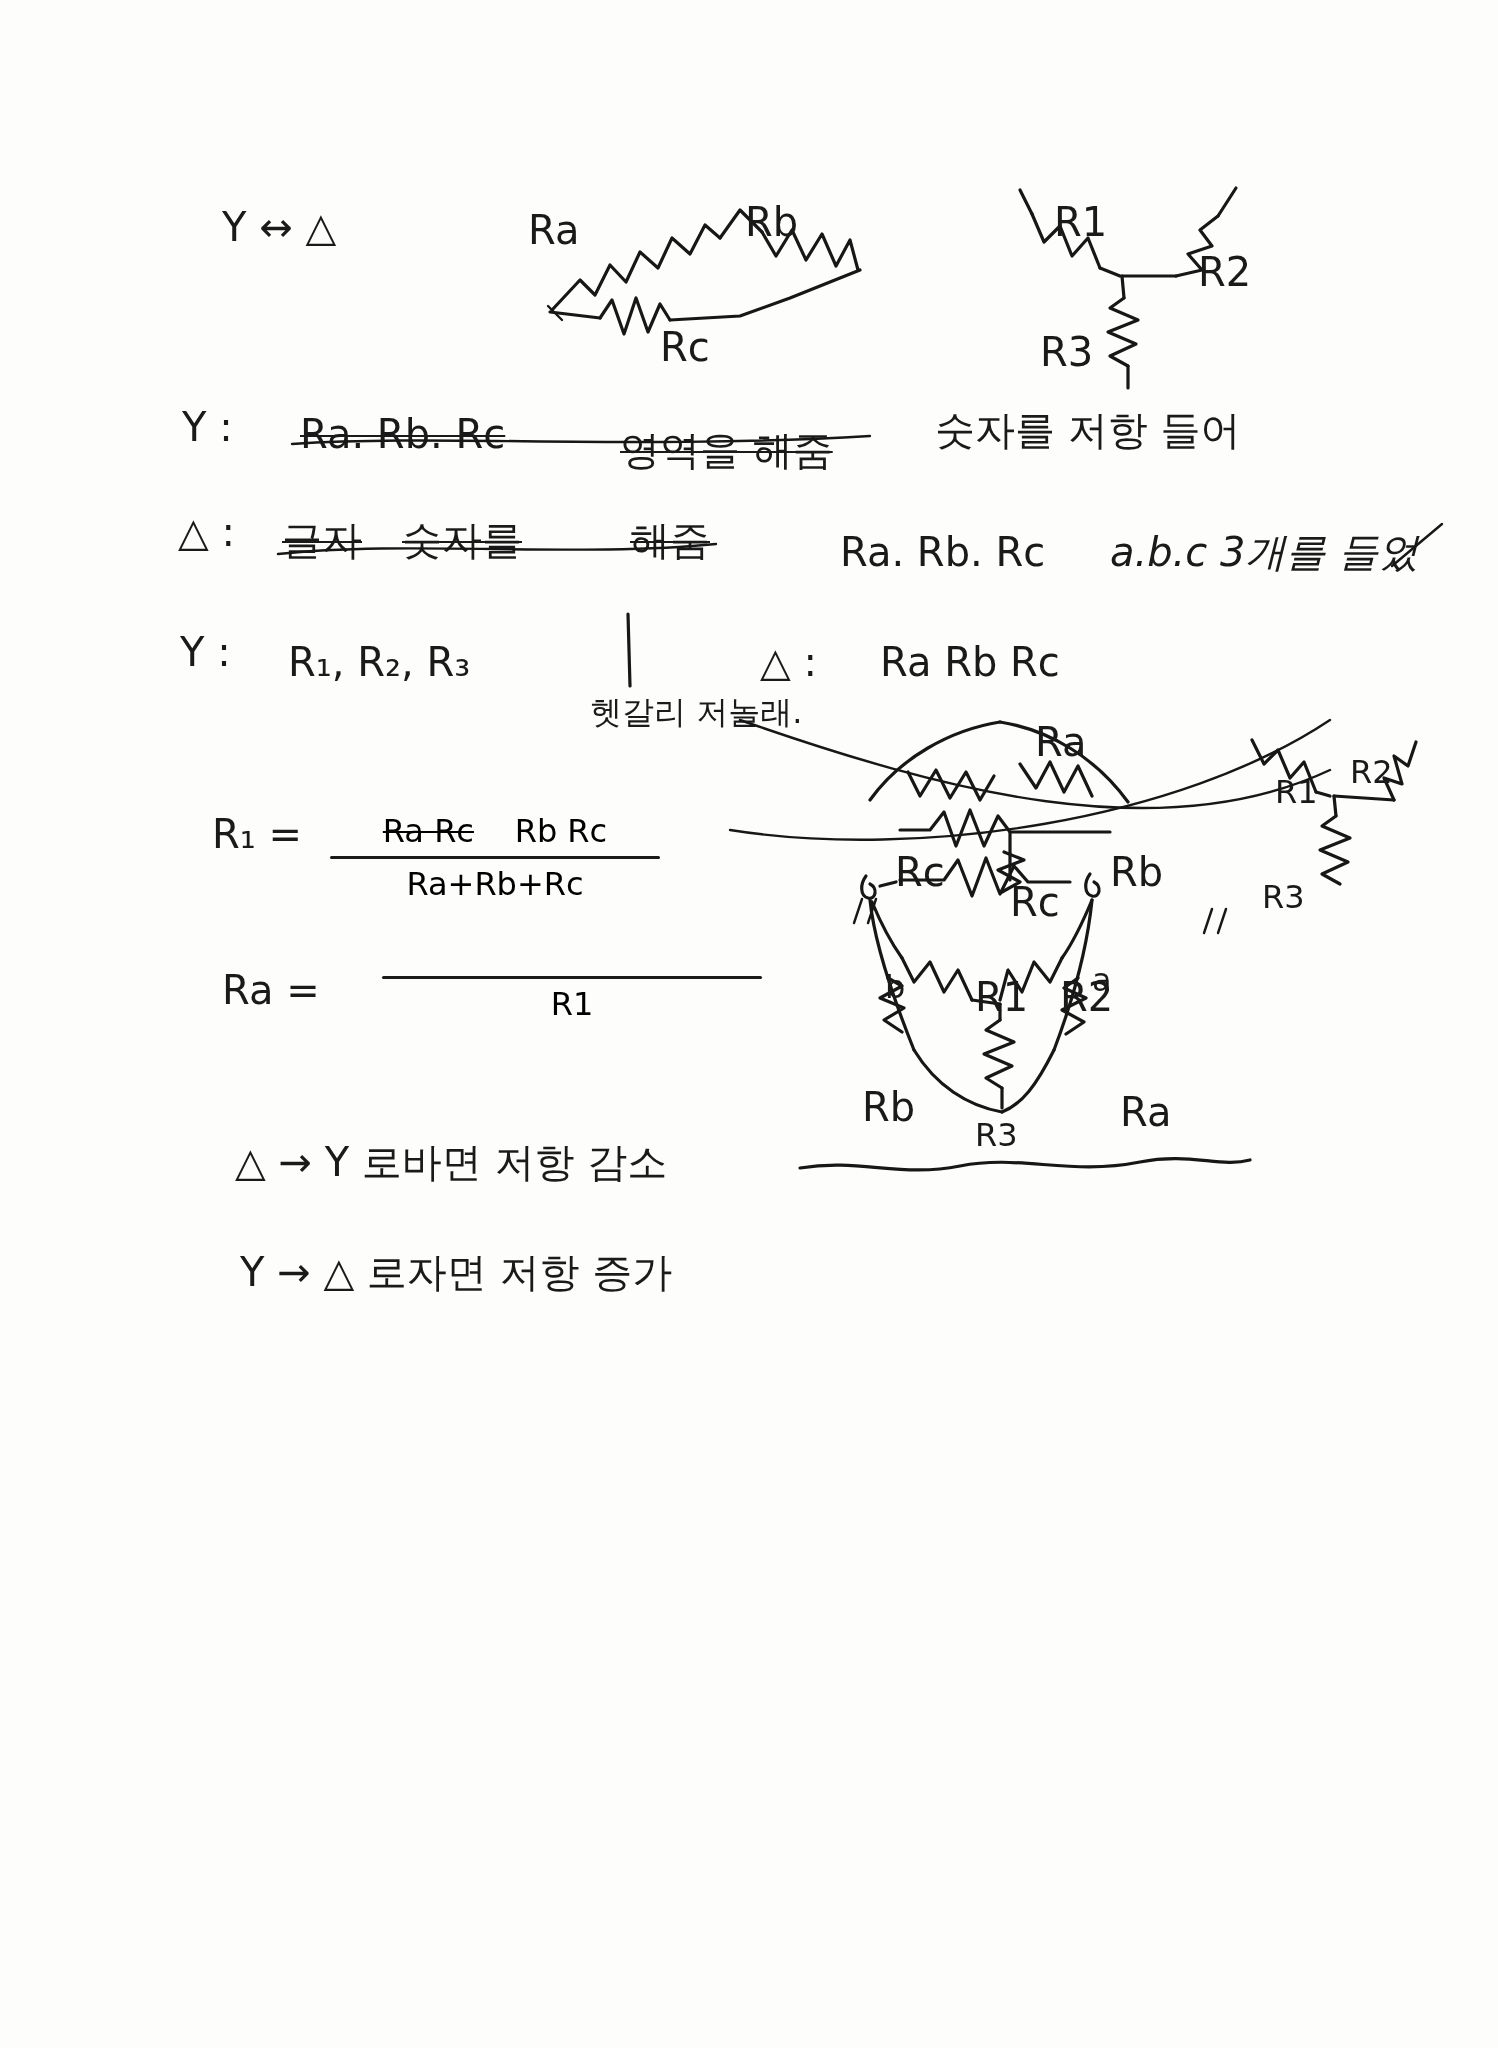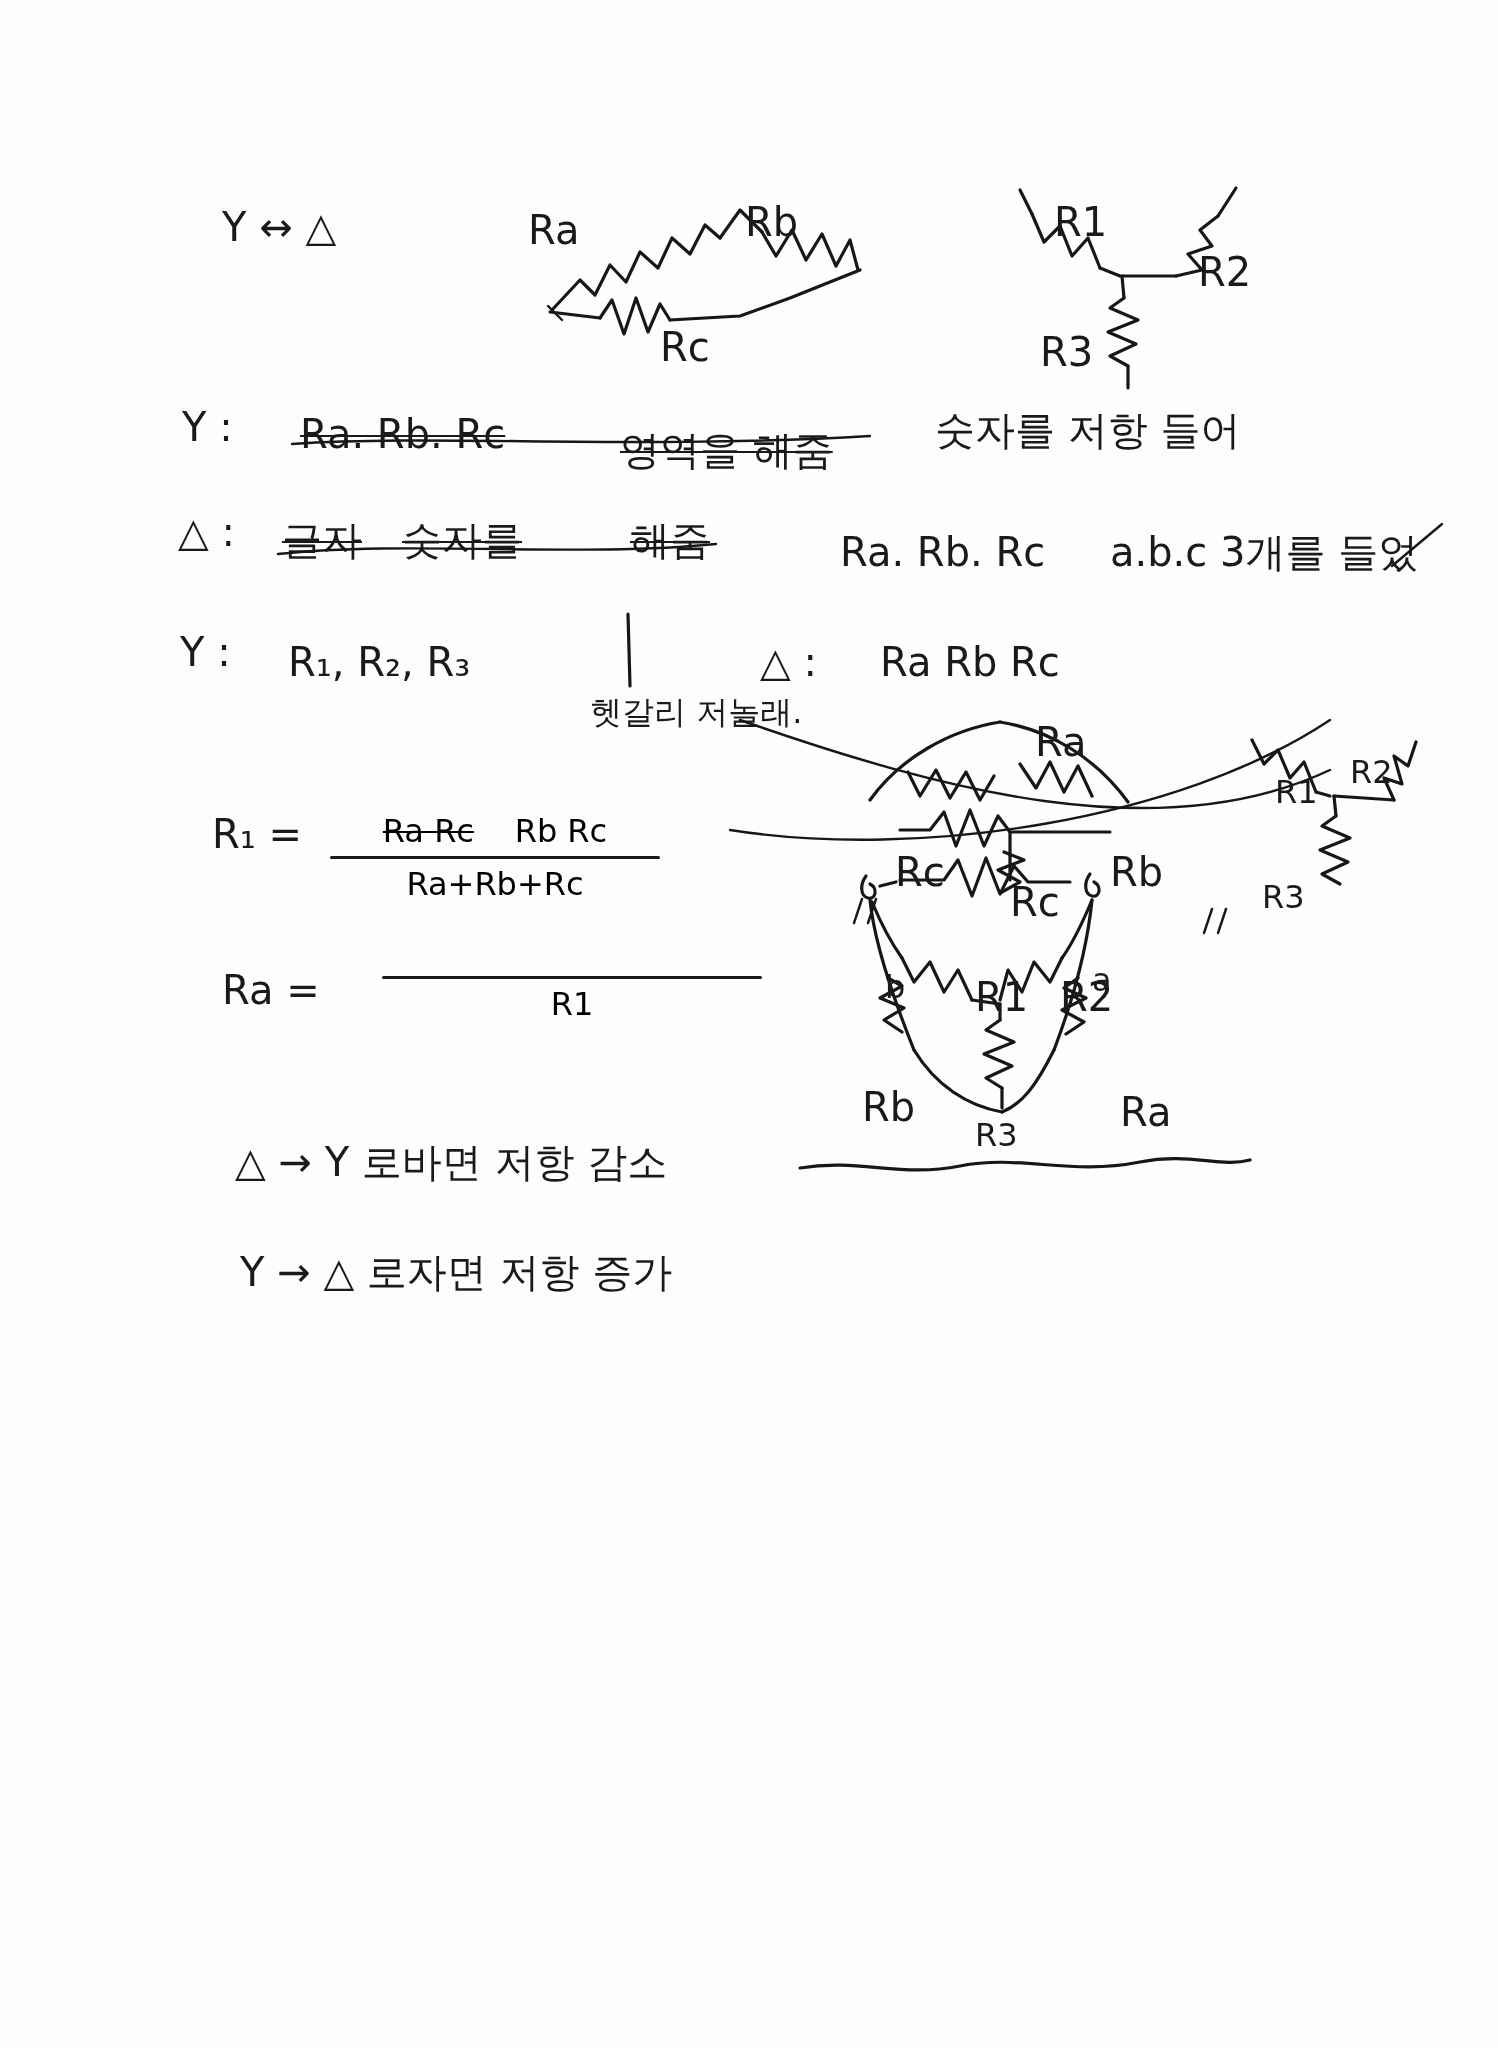--- a/index.html
+++ b/index.html
@@ -125,21 +125,21 @@
   <div class="note hand med" style="left:935px; top:408px;">숫자를 저항 들어</div>
 
   <div class="note hand big" style="left:178px; top:510px;">△ :</div>
   <div class="note hand med strike" style="left:282px; top:518px;">글자</div>
   <div class="note hand med strike" style="left:402px; top:518px;">숫자를</div>
   <div class="note hand med strike" style="left:630px; top:518px;">해줌</div>
   <svg style="left:278px; top:538px;" width="440" height="22">
     <path class="ink-thin" d="M0,16 C130,2 300,20 438,6"></path>
   </svg>
   <div class="note hand med" style="left:840px; top:530px;">Ra. Rb. Rc</div>
-  <div class="note hand med" style="left:1110px; top:530px;">a.b.c 3개를 들었</div>
+  <div class="note hand med" style="left:1110px; top:530px;font-style:italic;">a.b.c 3개를 들었</div>
   <svg style="left:1390px; top:520px;" width="60" height="60">
     <path class="ink-thin" d="M2,46 L52,4"></path>
   </svg>
 
   <div class="note hand big" style="left:180px; top:630px;">Y :</div>
   <div class="note hand med" style="left:288px; top:640px;">R₁, R₂, R₃</div>
   <svg style="left:622px; top:612px;" width="20" height="78">
     <path class="ink" d="M6,2 L8,74"></path>
   </svg>
   <div class="note hand med" style="left:760px; top:640px;">△ :</div>

